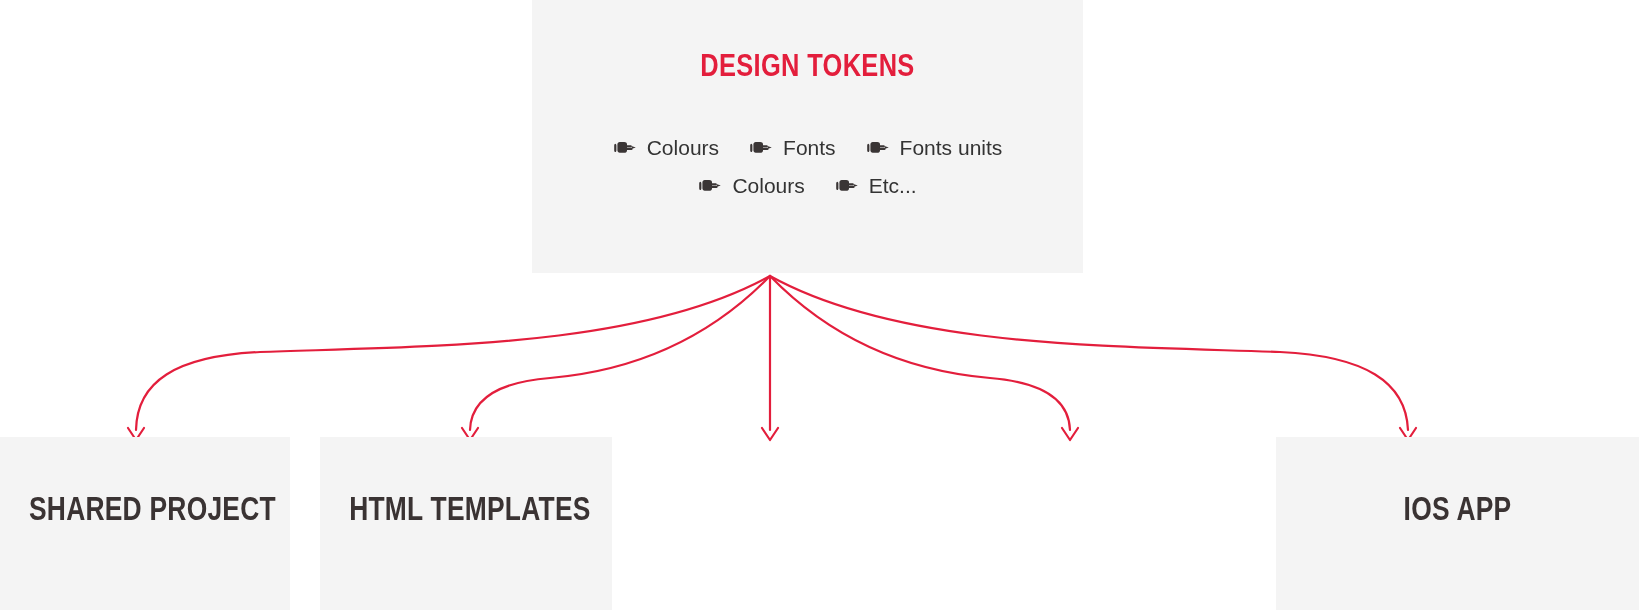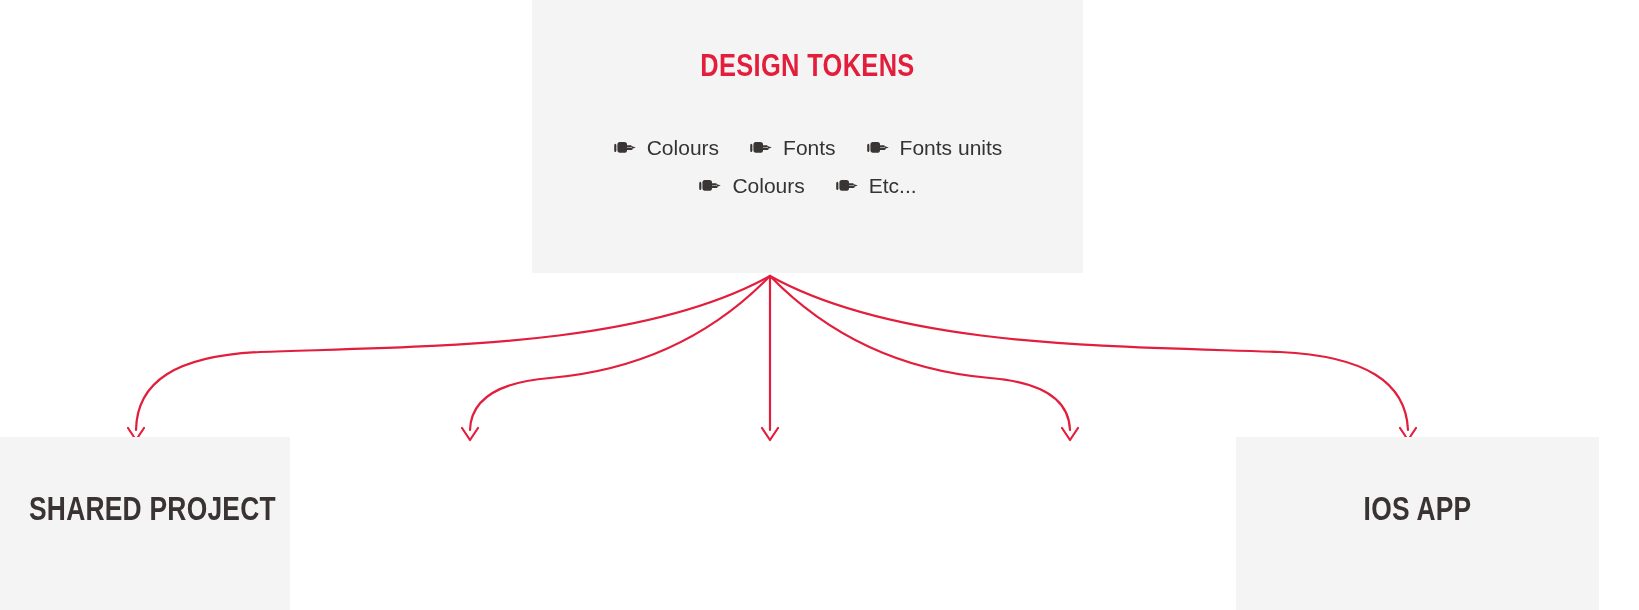--- a/index.html
+++ b/index.html
@@ -194,20 +194,23 @@
       <path d="M762,428 L770,440 L778,428"></path>
       <path d="M1062,428 L1070,440 L1078,428"></path>
       <path d="M1400,428 L1408,440 L1416,428"></path>
     </g>
   </svg>
 
   <div class="target-box" style="left:0px; width:290px;">
     <div class="target-label">SHARED PROJECT</div>
   </div>
 
-
-
-
-  <div class="target-box" style="left:1236px; width:363px;">
+  <div class="target-box" style="left:320px; width:292px;">
+    <div class="target-label">HTML TEMPLATES</div>
+  </div>
+
+
+
+  <div class="target-box" style="left:1276px; width:363px;">
     <div class="target-label">IOS APP</div>
   </div>
 
 </div>
 
 </body></html>

